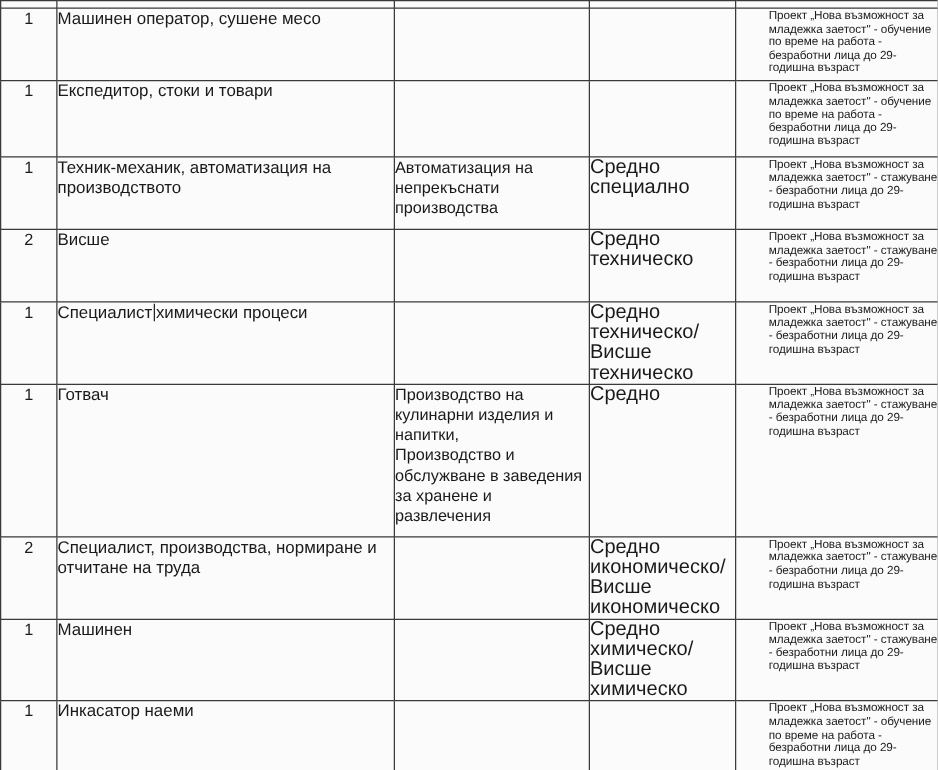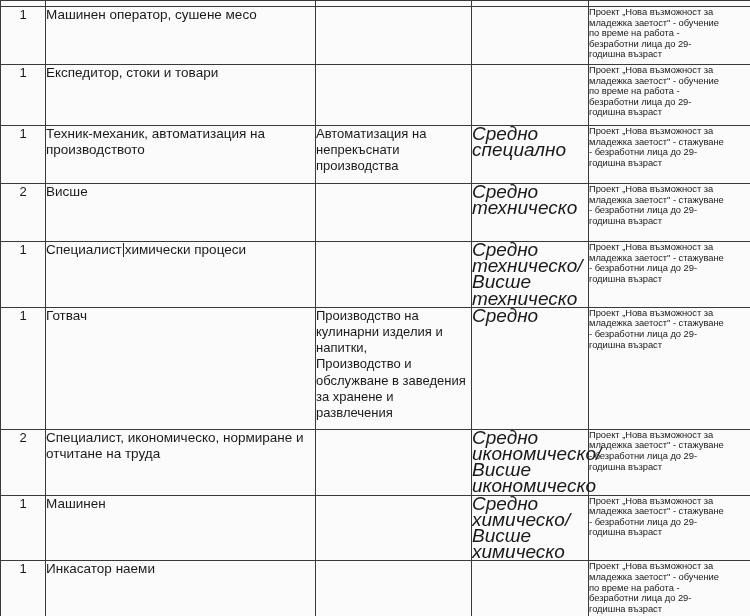--- a/index.html
+++ b/index.html
@@ -62,34 +62,33 @@
   }
   .cell-prof {
     vertical-align: top;
     font-size: 13px;
     line-height: 16.2px;
     padding: 3px 3px 2px 5px;
     white-space: pre-line;
   }
   .cell-edu {
     vertical-align: top;
-    font-size: 19px;
+    font-size: 16px;
     line-height: 16.2px;
     padding: 3px 1px 2px 5px;
     white-space: pre-line;
-    font-style: italic;
   }
   .cell-prog {
     vertical-align: top;
     font-size: 9.4px;
     line-height: 10.6px;
     padding: 2px 2px 2px 4px;
     letter-spacing: -0.05px;
   }
-  .cell-prog .pg-line { display: block; }
+  .cell-prog .pg-line { display: block; margin-left: 26px; }
   .cell-prog b { font-weight: 400; }
 
   
   .row-top td { height: 5px; }
 
   
   .caret {
     display: inline-block;
     width: 1px;
     height: 14px;
@@ -209,21 +208,21 @@
             <div>
               <span class="pg-line">Проект „Нова възможност за</span>
               <span class="pg-line nowrap">младежка заетост" - <b>стажуване</b></span>
               <span class="pg-line">- безработни лица до 29-</span>
               <span class="pg-line">годишна възраст</span>
             </div>
           </td>
         </tr>
         <tr style="height: 64px;">
           <td class="cell-count">2</td>
-          <td class="cell-title">Специалист, икономическо, нормиране и отчитане на труда</td>
+          <td class="cell-title">Специалист, производства, нормиране и отчитане на труда</td>
           <td class="cell-prof"></td>
           <td class="cell-edu">Средно
 икономическо/
 Висше
 икономическо</td>
           <td class="cell-prog">
             <div>
               <span class="pg-line">Проект „Нова възможност за</span>
               <span class="pg-line nowrap">младежка заетост" - <b>стажуване</b></span>
               <span class="pg-line">- безработни лица до 29-</span>

